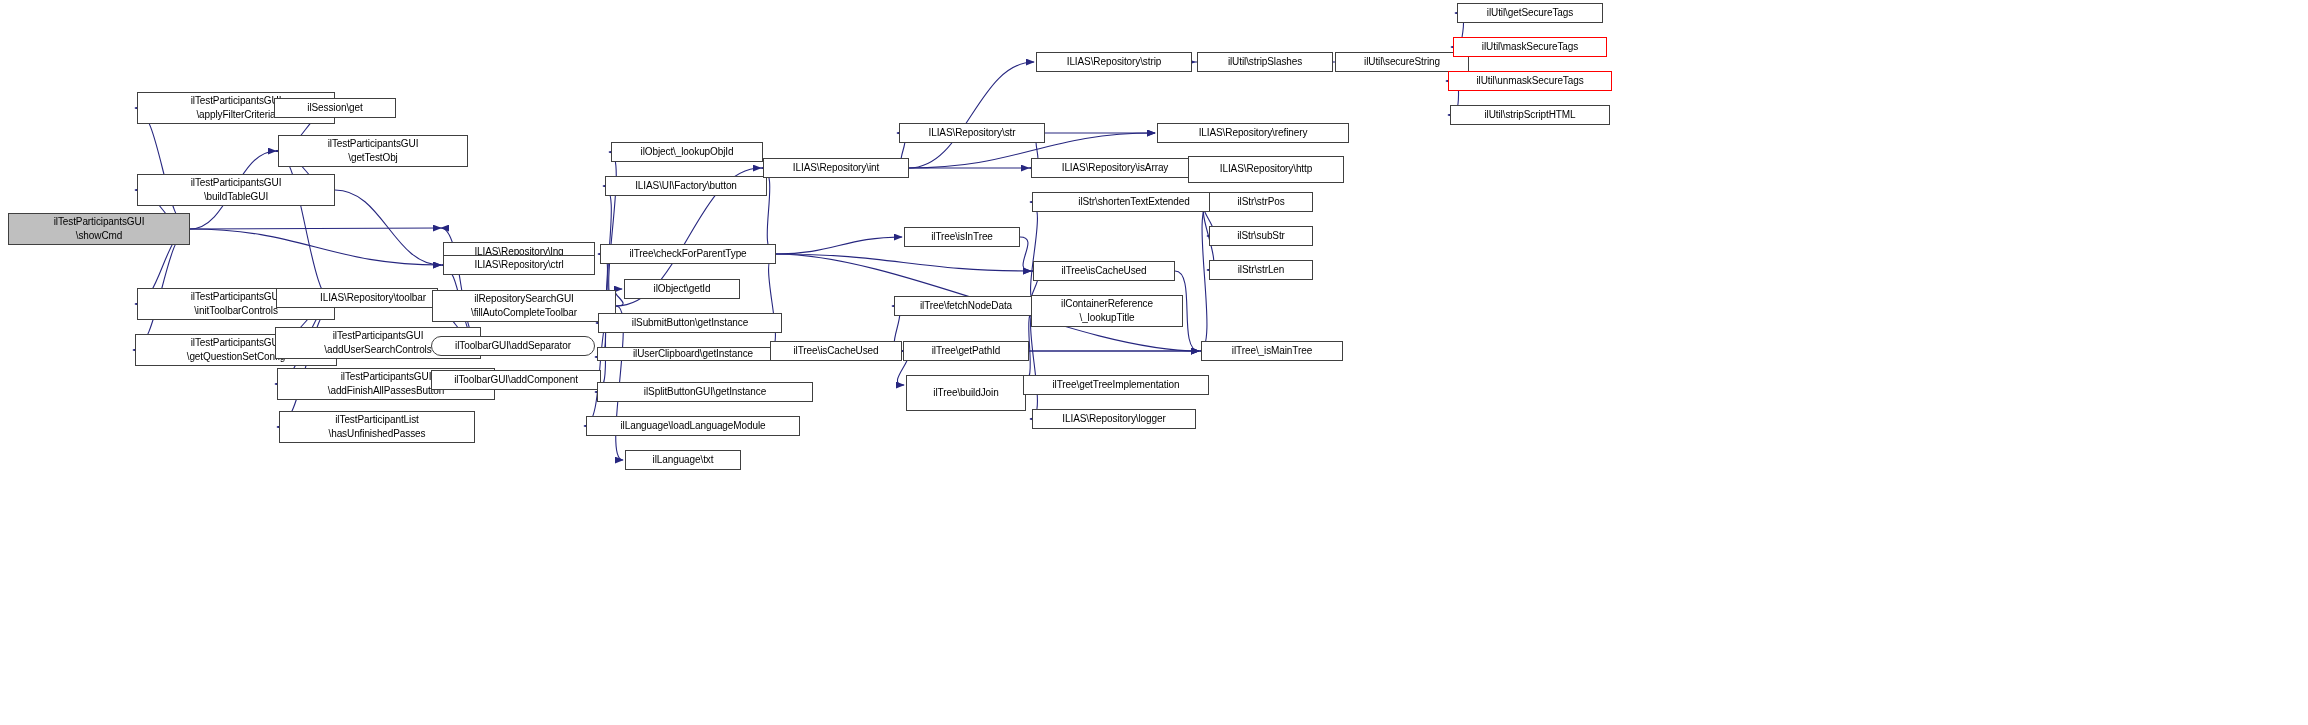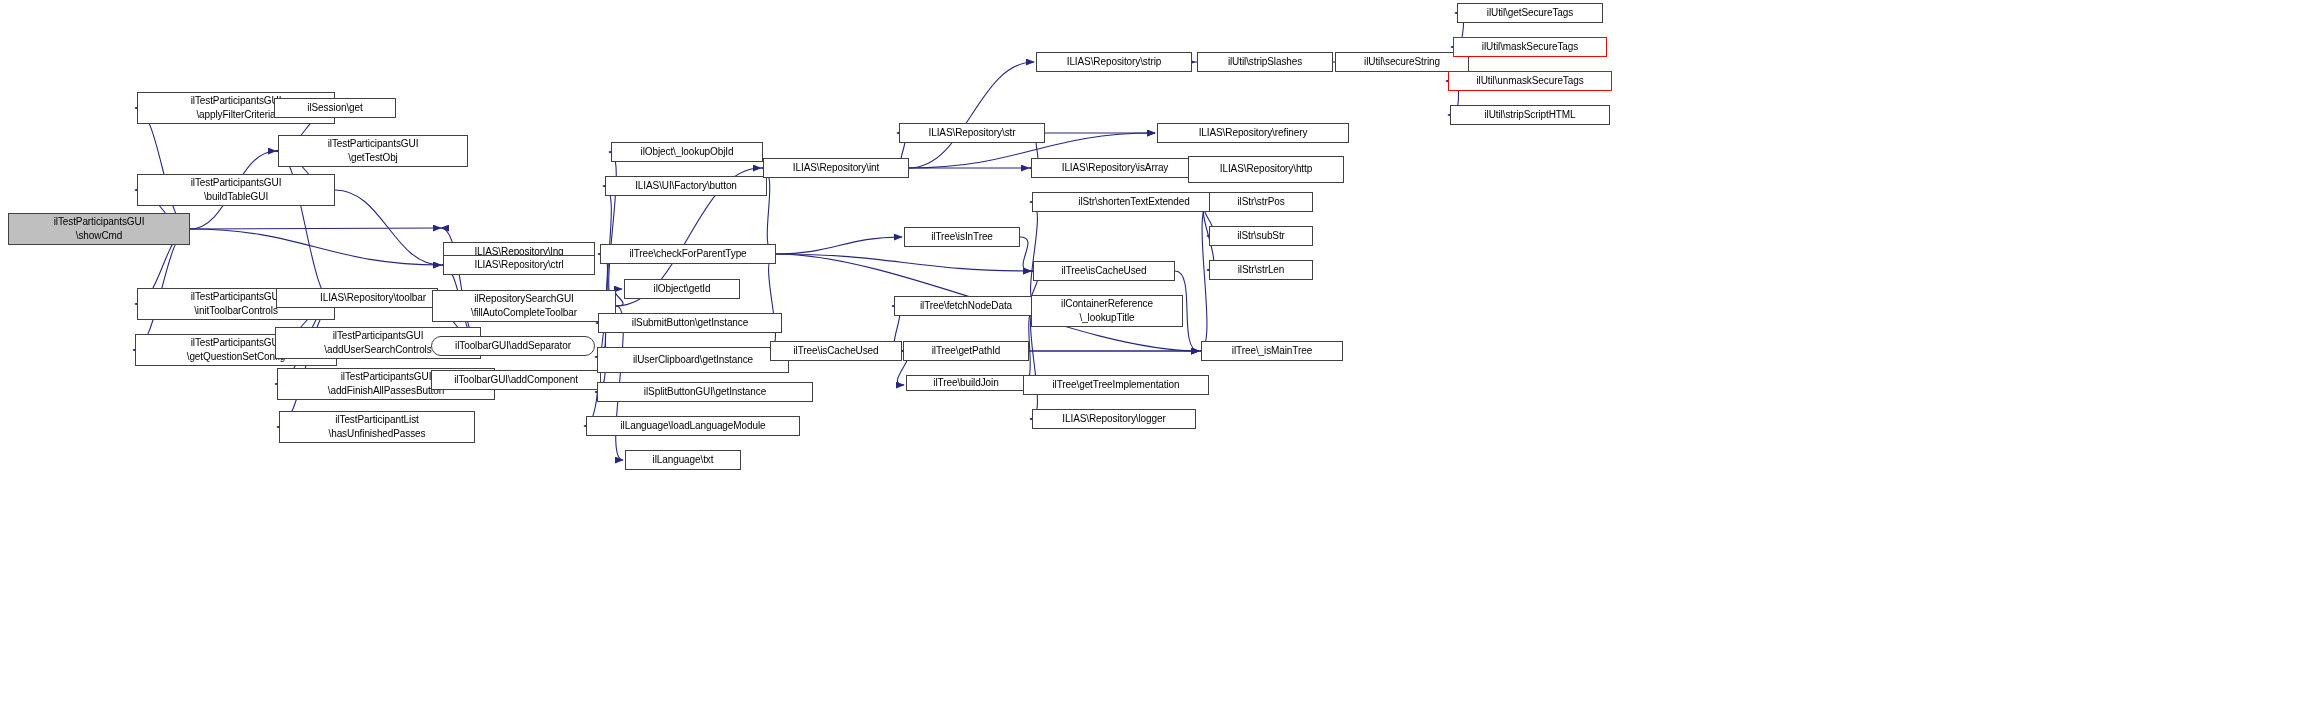--- a/index.html
+++ b/index.html
@@ -120,31 +120,31 @@
       <div class="node" style="left: 277px; top: 368px; width: 218px; height: 32px;"><span class="l1">ilTestParticipantsGUI</span><span class="l2">\addFinishAllPassesButton</span></div>
       <div class="node" style="left: 279px; top: 411px; width: 196px; height: 32px;"><span class="l1">ilTestParticipantList</span><span class="l2">\hasUnfinishedPasses</span></div>
       <div class="node" style="left: 432px; top: 290px; width: 184px; height: 32px;"><span class="l1">ilRepositorySearchGUI</span><span class="l2">\fillAutoCompleteToolbar</span></div>
       <div class="node" style="left: 431px; top: 336px; width: 164px; height: 20px; border-radius: 10px;"><span class="l1">ilToolbarGUI\addSeparator</span></div>
       <div class="node" style="left: 431px; top: 370px; width: 170px; height: 20px;"><span class="l1">ilToolbarGUI\addComponent</span></div>
       <div class="node" style="left: 611px; top: 142px; width: 152px; height: 20px;"><span class="l1">ilObject\_lookupObjId</span></div>
       <div class="node" style="left: 605px; top: 176px; width: 162px; height: 20px;"><span class="l1">ILIAS\UI\Factory\button</span></div>
       <div class="node" style="left: 600px; top: 244px; width: 176px; height: 20px;"><span class="l1">ilTree\checkForParentType</span></div>
       <div class="node" style="left: 624px; top: 279px; width: 116px; height: 20px;"><span class="l1">ilObject\getId</span></div>
       <div class="node" style="left: 598px; top: 313px; width: 184px; height: 20px;"><span class="l1">ilSubmitButton\getInstance</span></div>
-      <div class="node" style="left: 597px; top: 347px; width: 192px; height: 26px;"><span class="l1">ilUserClipboard\getInstance</span></div>
+      <div class="node" style="left: 597px; top: 347px; width: 192px; height: 14px;"><span class="l1">ilUserClipboard\getInstance</span></div>
       <div class="node" style="left: 597px; top: 382px; width: 216px; height: 20px;"><span class="l1">ilSplitButtonGUI\getInstance</span></div>
       <div class="node" style="left: 586px; top: 416px; width: 214px; height: 20px;"><span class="l1">ilLanguage\loadLanguageModule</span></div>
       <div class="node" style="left: 625px; top: 450px; width: 116px; height: 20px;"><span class="l1">ilLanguage\txt</span></div>
       <div class="node" style="left: 763px; top: 158px; width: 146px; height: 20px;"><span class="l1">ILIAS\Repository\int</span></div>
       <div class="node" style="left: 770px; top: 341px; width: 132px; height: 20px;"><span class="l1">ilTree\isCacheUsed</span></div>
       <div class="node" style="left: 899px; top: 123px; width: 146px; height: 20px;"><span class="l1">ILIAS\Repository\str</span></div>
       <div class="node" style="left: 904px; top: 227px; width: 116px; height: 20px;"><span class="l1">ilTree\isInTree</span></div>
       <div class="node" style="left: 894px; top: 296px; width: 144px; height: 20px;"><span class="l1">ilTree\fetchNodeData</span></div>
       <div class="node" style="left: 903px; top: 341px; width: 126px; height: 20px;"><span class="l1">ilTree\getPathId</span></div>
-      <div class="node" style="left: 906px; top: 375px; width: 120px; height: 16px;"><span class="l1">ilTree\buildJoin</span></div>
+      <div class="node" style="left: 906px; top: 375px; width: 120px; height: 36px;"><span class="l1">ilTree\buildJoin</span></div>
       <div class="node" style="left: 1032px; top: 192px; width: 204px; height: 20px;"><span class="l1">ilStr\shortenTextExtended</span></div>
       <div class="node" style="left: 1036px; top: 52px; width: 156px; height: 20px;"><span class="l1">ILIAS\Repository\strip</span></div>
       <div class="node" style="left: 1031px; top: 158px; width: 168px; height: 20px;"><span class="l1">ILIAS\Repository\isArray</span></div>
       <div class="node" style="left: 1033px; top: 261px; width: 142px; height: 20px;"><span class="l1">ilTree\isCacheUsed</span></div>
       <div class="node" style="left: 1031px; top: 295px; width: 152px; height: 32px;"><span class="l1">ilContainerReference</span><span class="l2">\_lookupTitle</span></div>
       <div class="node" style="left: 1023px; top: 375px; width: 186px; height: 20px;"><span class="l1">ilTree\getTreeImplementation</span></div>
       <div class="node" style="left: 1032px; top: 409px; width: 164px; height: 20px;"><span class="l1">ILIAS\Repository\logger</span></div>
       <div class="node" style="left: 1209px; top: 192px; width: 104px; height: 20px;"><span class="l1">ilStr\strPos</span></div>
       <div class="node" style="left: 1209px; top: 226px; width: 104px; height: 20px;"><span class="l1">ilStr\subStr</span></div>
       <div class="node" style="left: 1209px; top: 260px; width: 104px; height: 20px;"><span class="l1">ilStr\strLen</span></div>

